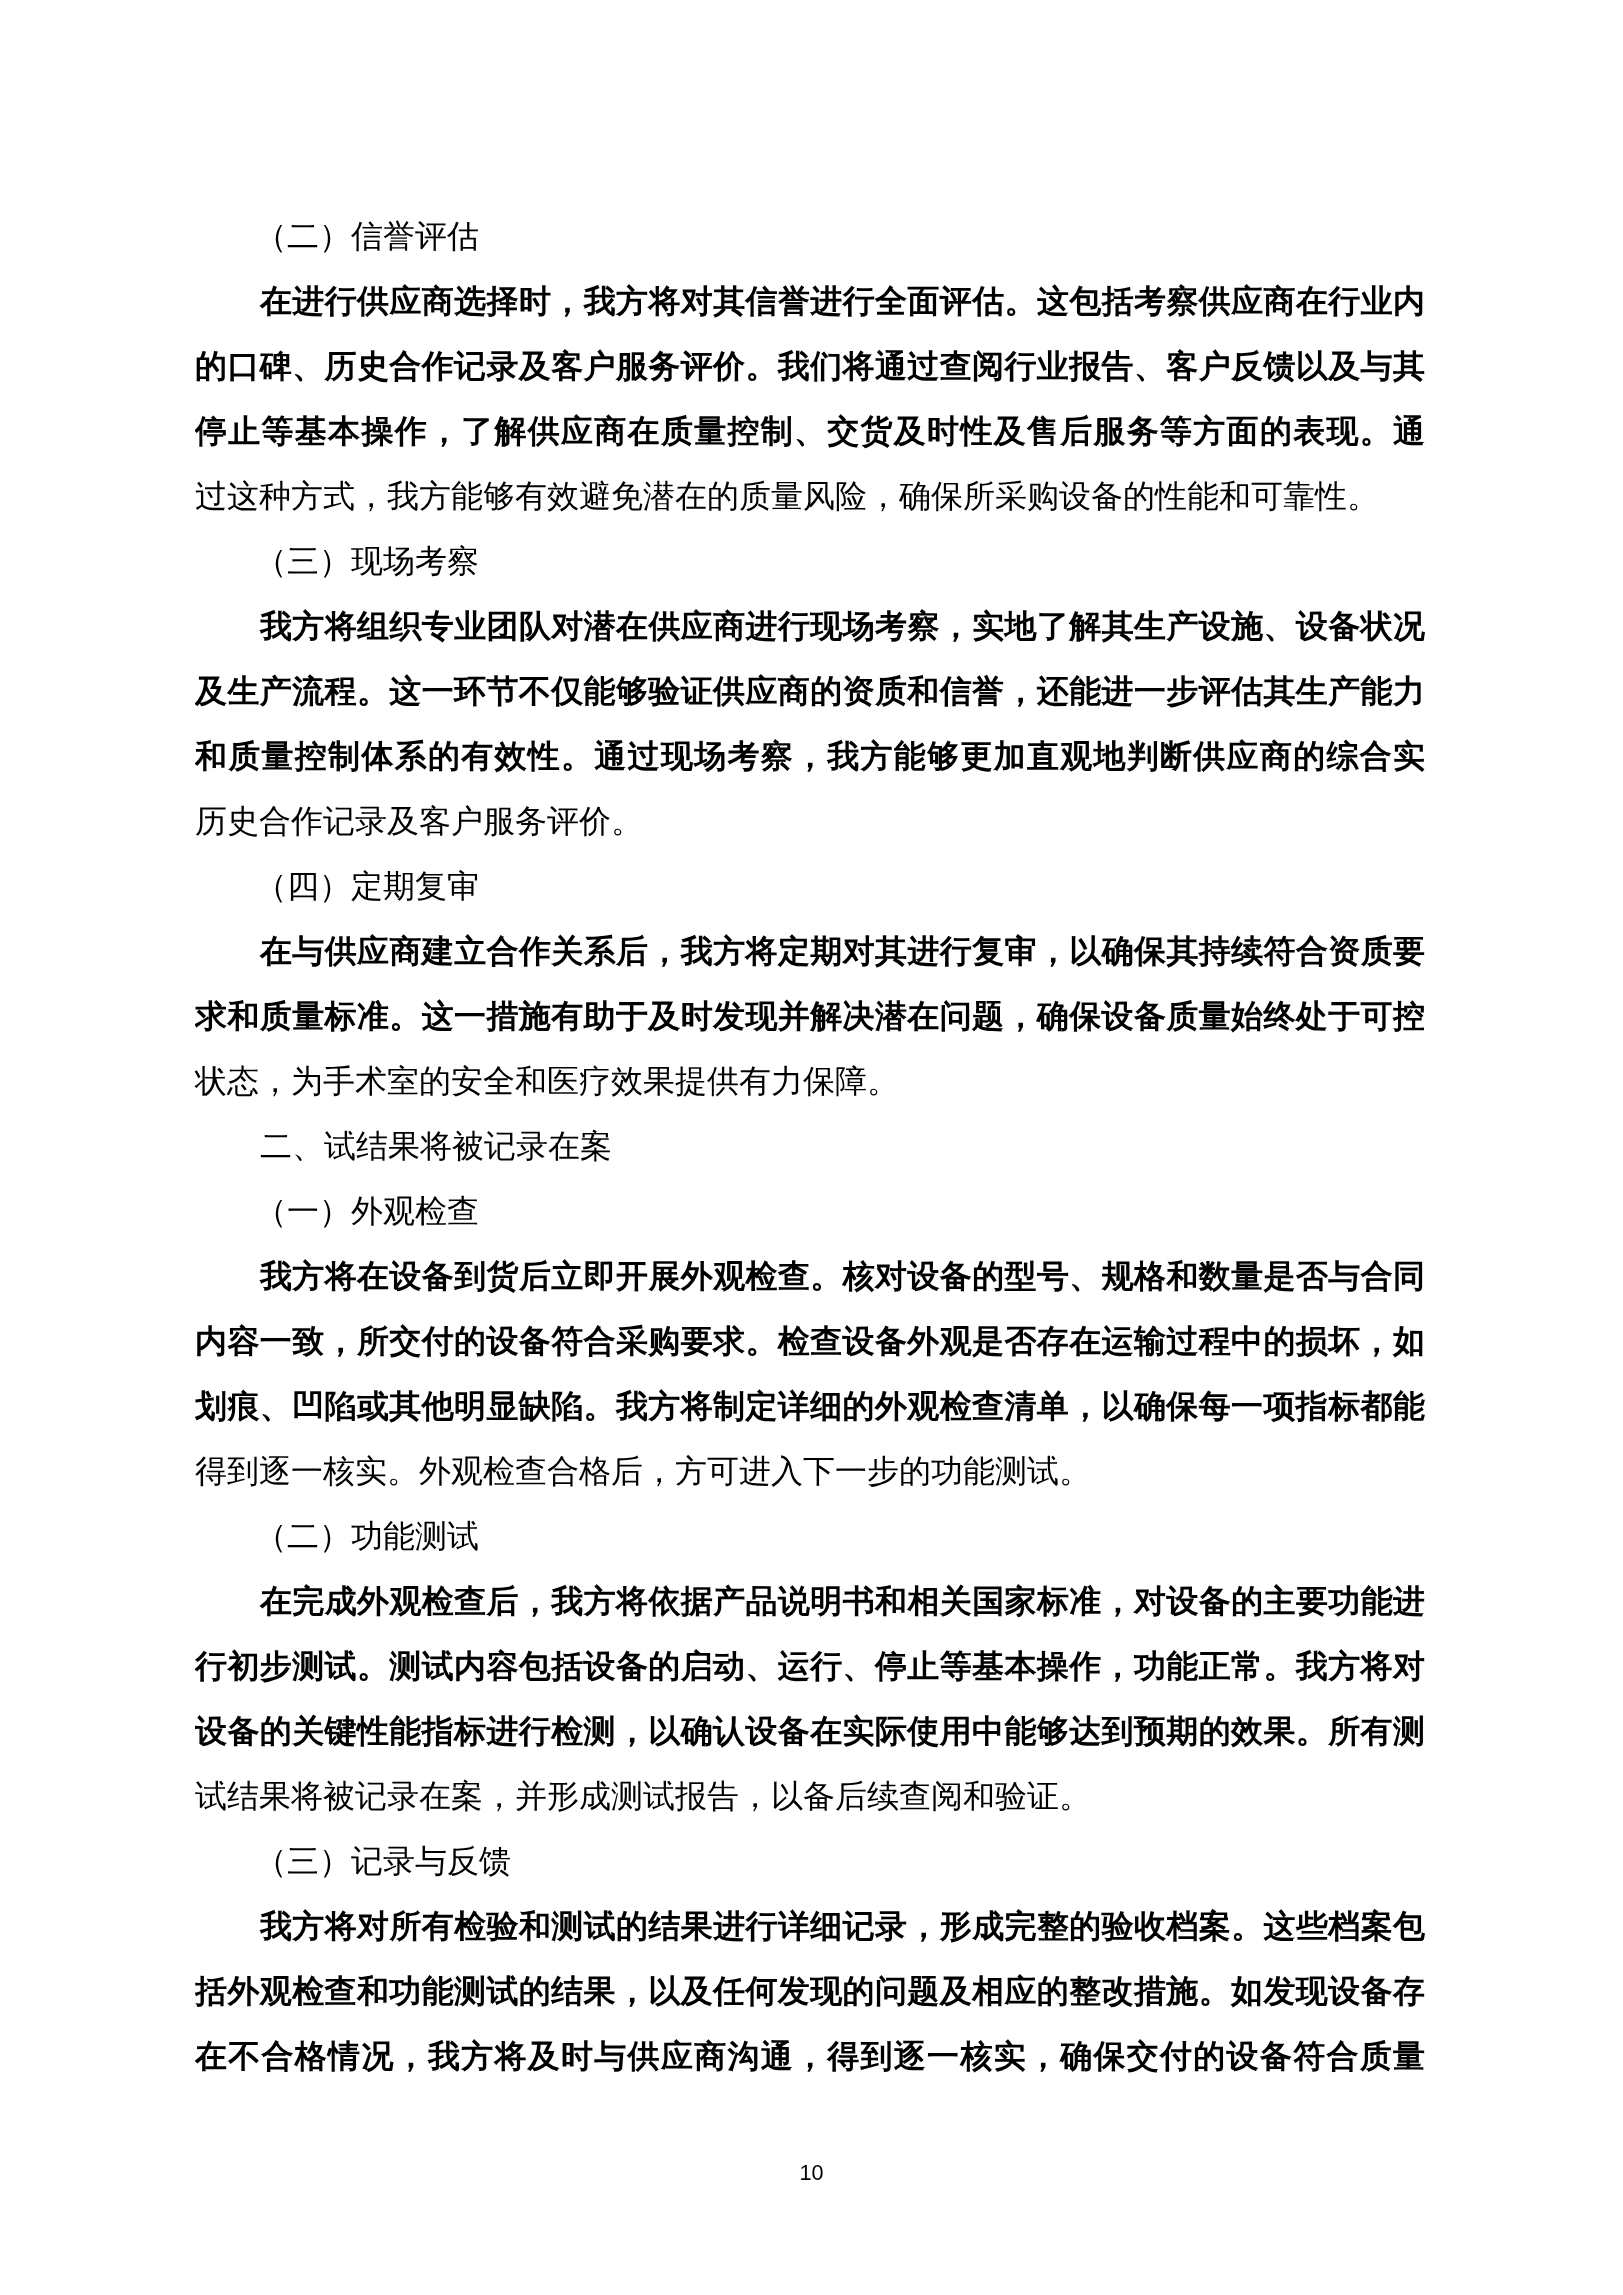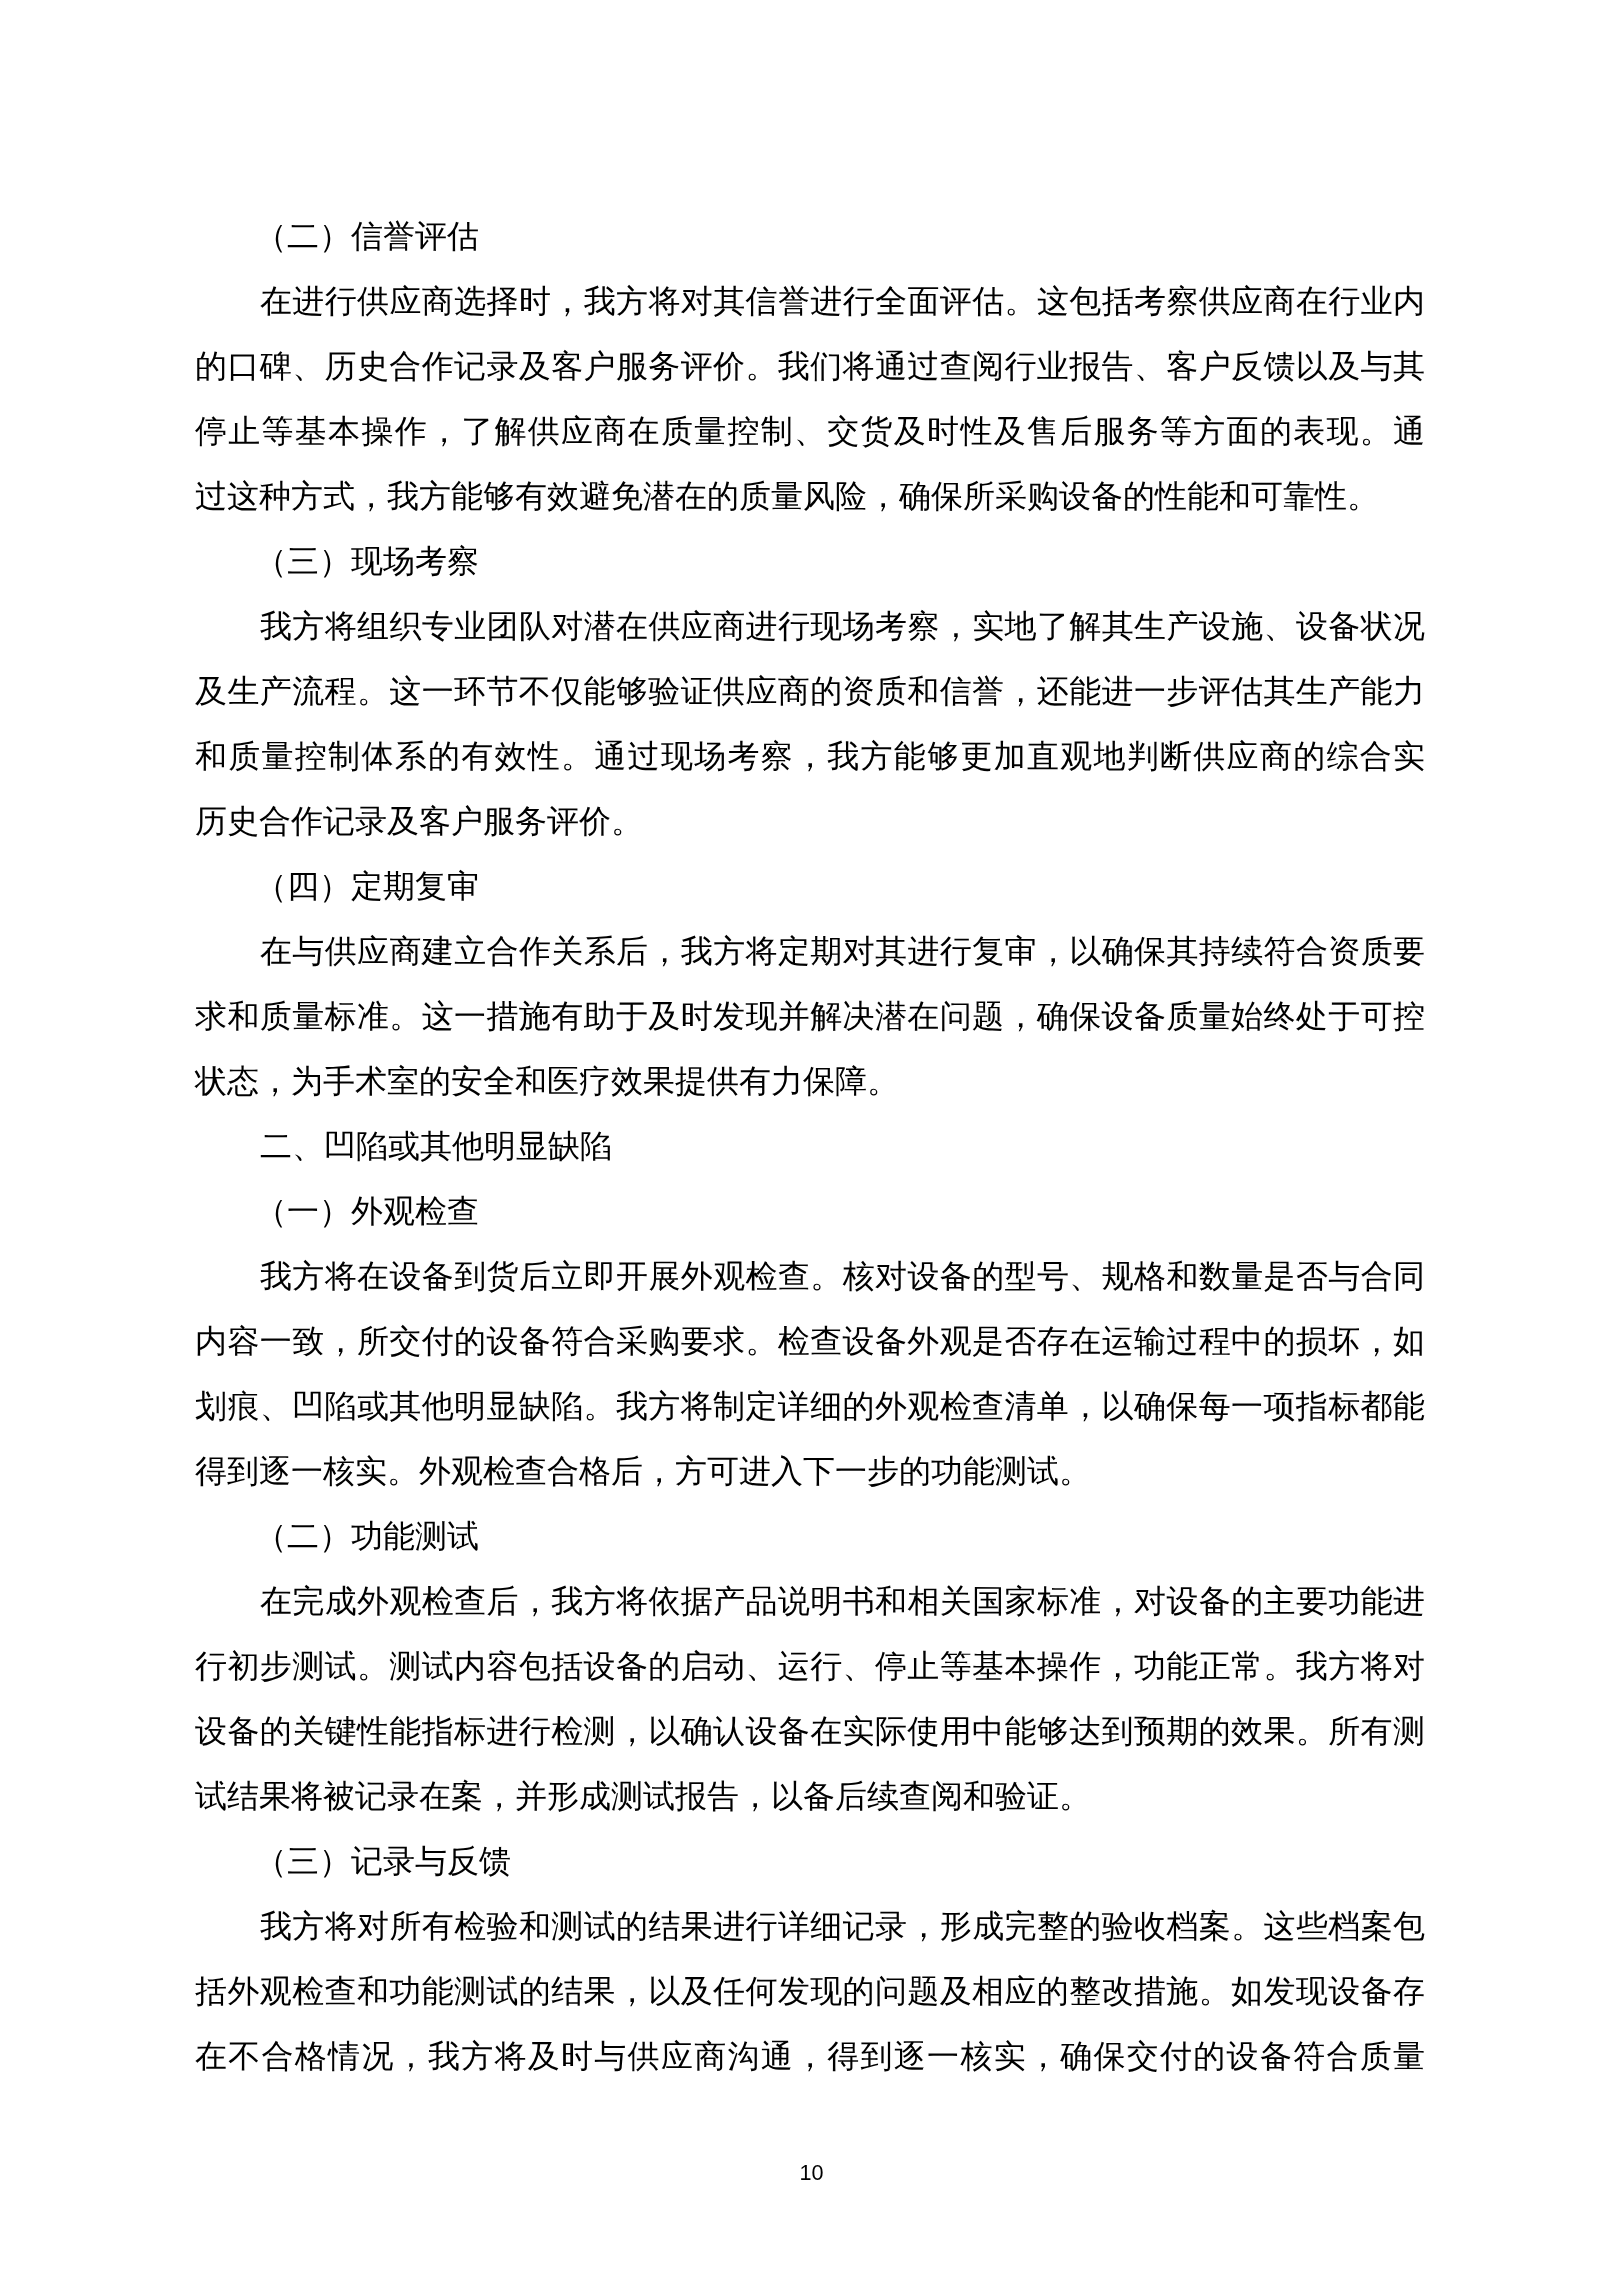--- a/index.html
+++ b/index.html
@@ -34,20 +34,21 @@
       display: block;
       height: 65px;
       white-space: nowrap;
       overflow: visible;
     }
     .line.justify {
       text-align: justify;
       text-align-last: justify;
       white-space: normal;
       overflow: hidden;
+      font-weight: bold;
     }
     .line.indent {
       padding-left: 65px;
     }
     .line.indent.justify {
       width: 1165px;
     }
     .heading {
       padding-left: 65px;
     }
@@ -82,21 +83,21 @@
     <div class="line indent justify">我方将组织专业团队对潜在供应商进行现场考察，实地了解其生产设施、设备状况</div>
     <div class="line justify">及生产流程。这一环节不仅能够验证供应商的资质和信誉，还能进一步评估其生产能力</div>
     <div class="line justify">和质量控制体系的有效性。通过现场考察，我方能够更加直观地判断供应商的综合实力，</div>
     <div class="line">历史合作记录及客户服务评价。</div>
 
     <div class="line heading sub">（四）定期复审</div>
     <div class="line indent justify">在与供应商建立合作关系后，我方将定期对其进行复审，以确保其持续符合资质要</div>
     <div class="line justify">求和质量标准。这一措施有助于及时发现并解决潜在问题，确保设备质量始终处于可控</div>
     <div class="line">状态，为手术室的安全和医疗效果提供有力保障。</div>
 
-    <div class="line heading">二、凹陷或其他明显缺陷</div>
+    <div class="line heading">二、试结果将被记录在案</div>
 
     <div class="line heading sub">（一）外观检查</div>
     <div class="line indent justify">我方将在设备到货后立即开展外观检查。核对设备的型号、规格和数量是否与合同</div>
     <div class="line justify">内容一致，所交付的设备符合采购要求。检查设备外观是否存在运输过程中的损坏，如</div>
     <div class="line justify">划痕、凹陷或其他明显缺陷。我方将制定详细的外观检查清单，以确保每一项指标都能</div>
     <div class="line">得到逐一核实。外观检查合格后，方可进入下一步的功能测试。</div>
 
     <div class="line heading sub">（二）功能测试</div>
     <div class="line indent justify">在完成外观检查后，我方将依据产品说明书和相关国家标准，对设备的主要功能进</div>
     <div class="line justify">行初步测试。测试内容包括设备的启动、运行、停止等基本操作，功能正常。我方将对</div>

